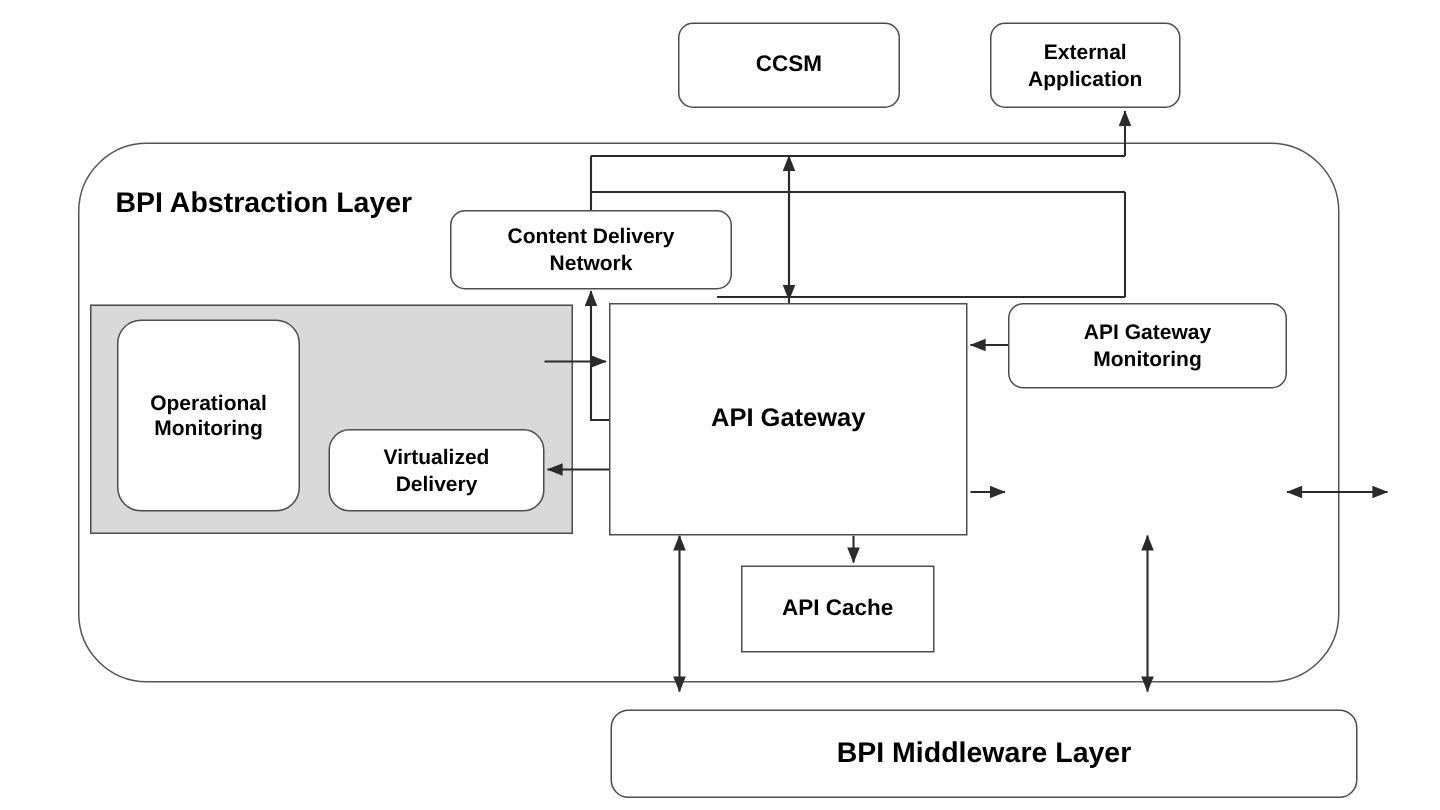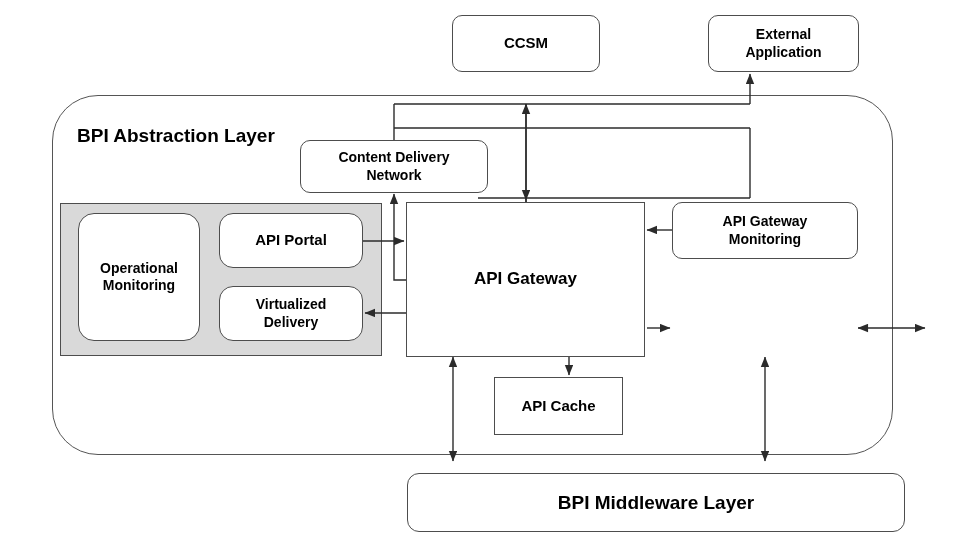--- a/index.html
+++ b/index.html
@@ -104,44 +104,41 @@
       <path d="M569,357 L569,375" marker-end="url(#arrow)"></path>
 
       <path d="M453,357 L453,461" marker-start="url(#arrowStart)" marker-end="url(#arrow)"></path>
     </g>
   </svg>
 
   <div class="node round t15" style="left:452px;top:15px;width:148px;height:57px;">
     <span>CCSM</span>
   </div>
 
-  <div class="node round t14" style="left:708px;top:15px;width:151px;height:57px;">
+  <div class="node round t14" style="left:660px;top:15px;width:127px;height:57px;">
     <span>
       <span>External</span><br>
       <span>Application</span>
     </span>
   </div>
 
   <div class="node round t14" style="left:300px;top:140px;width:188px;height:53px;">
     <span>
       <span>Content Delivery</span><br>
       <span>Network</span>
     </span>
   </div>
 
   <div class="node round t14" style="left:78px;top:213px;width:122px;height:128px;border-radius:16px;">
     <span>
       <span>Operational</span><br>
       <span>Monitoring</span>
     </span>
   </div>
 
-  <div class="node round t15" style="left:219px;top:213px;width:144px;height:55px;border-radius:14px;">
-    <span>API Portal</span>
-  </div>
 
   <div class="node round t14" style="left:219px;top:286px;width:144px;height:55px;border-radius:14px;">
     <span>
       <span>Virtualized</span><br>
       <span>Delivery</span>
     </span>
   </div>
 
   <div class="node sharp t17" style="left:406px;top:202px;width:239px;height:155px;">
     <span>API Gateway</span>

